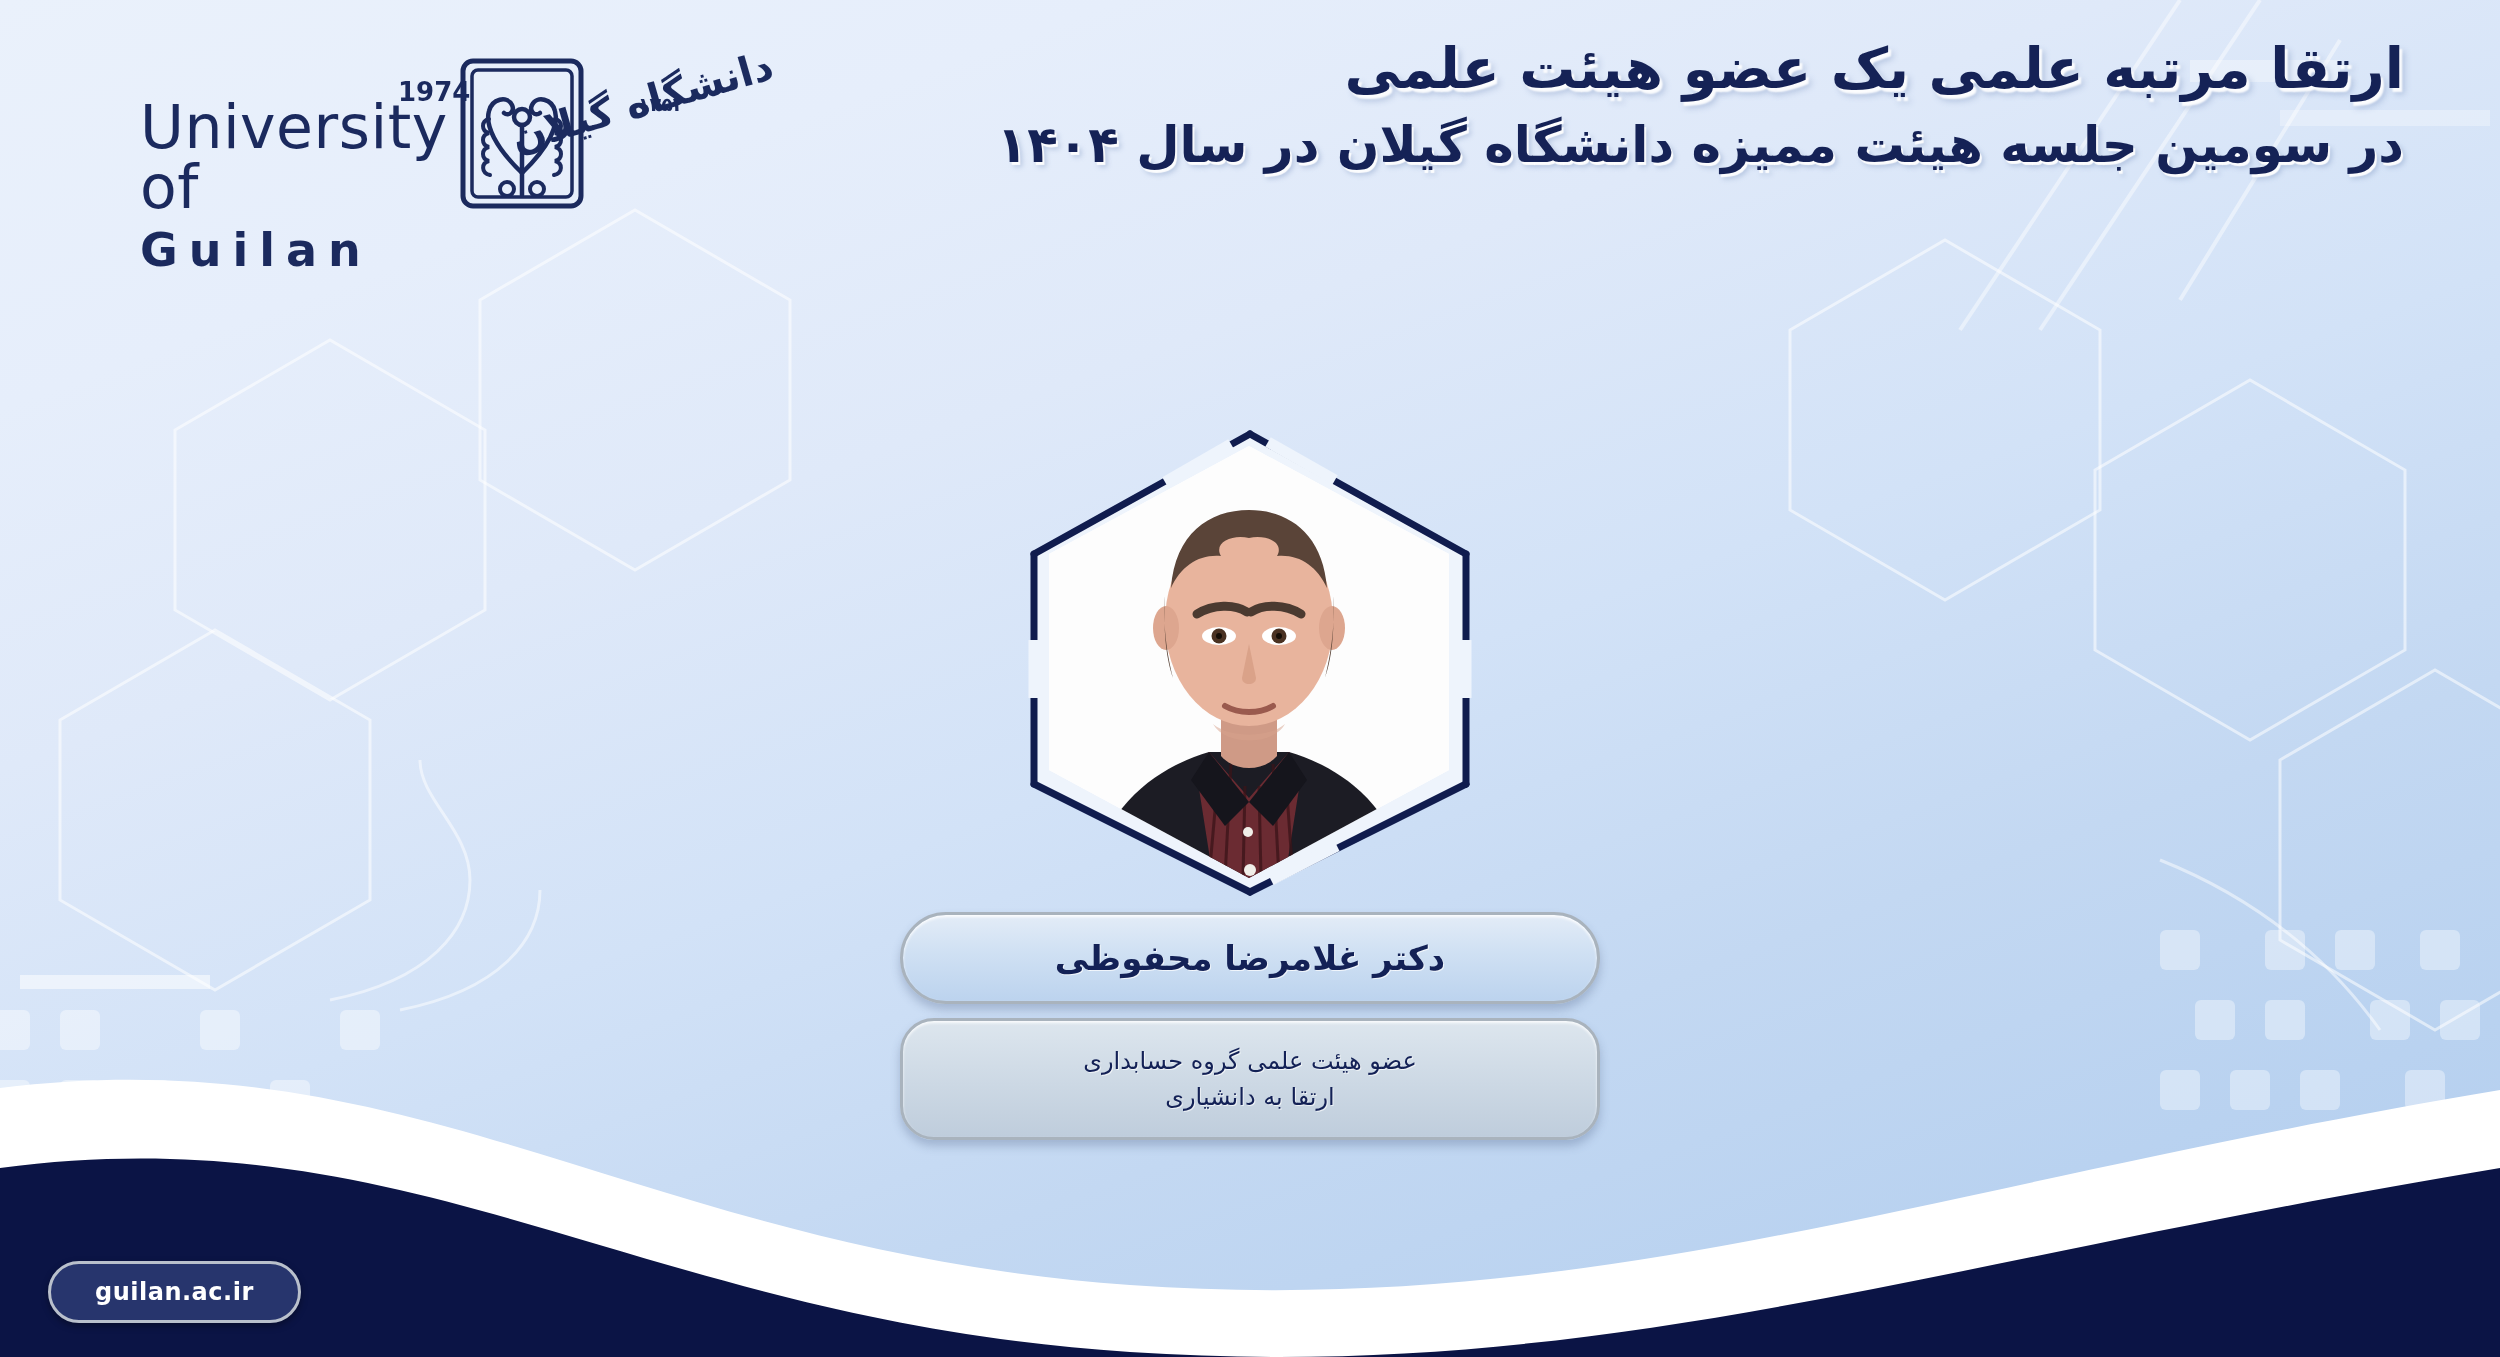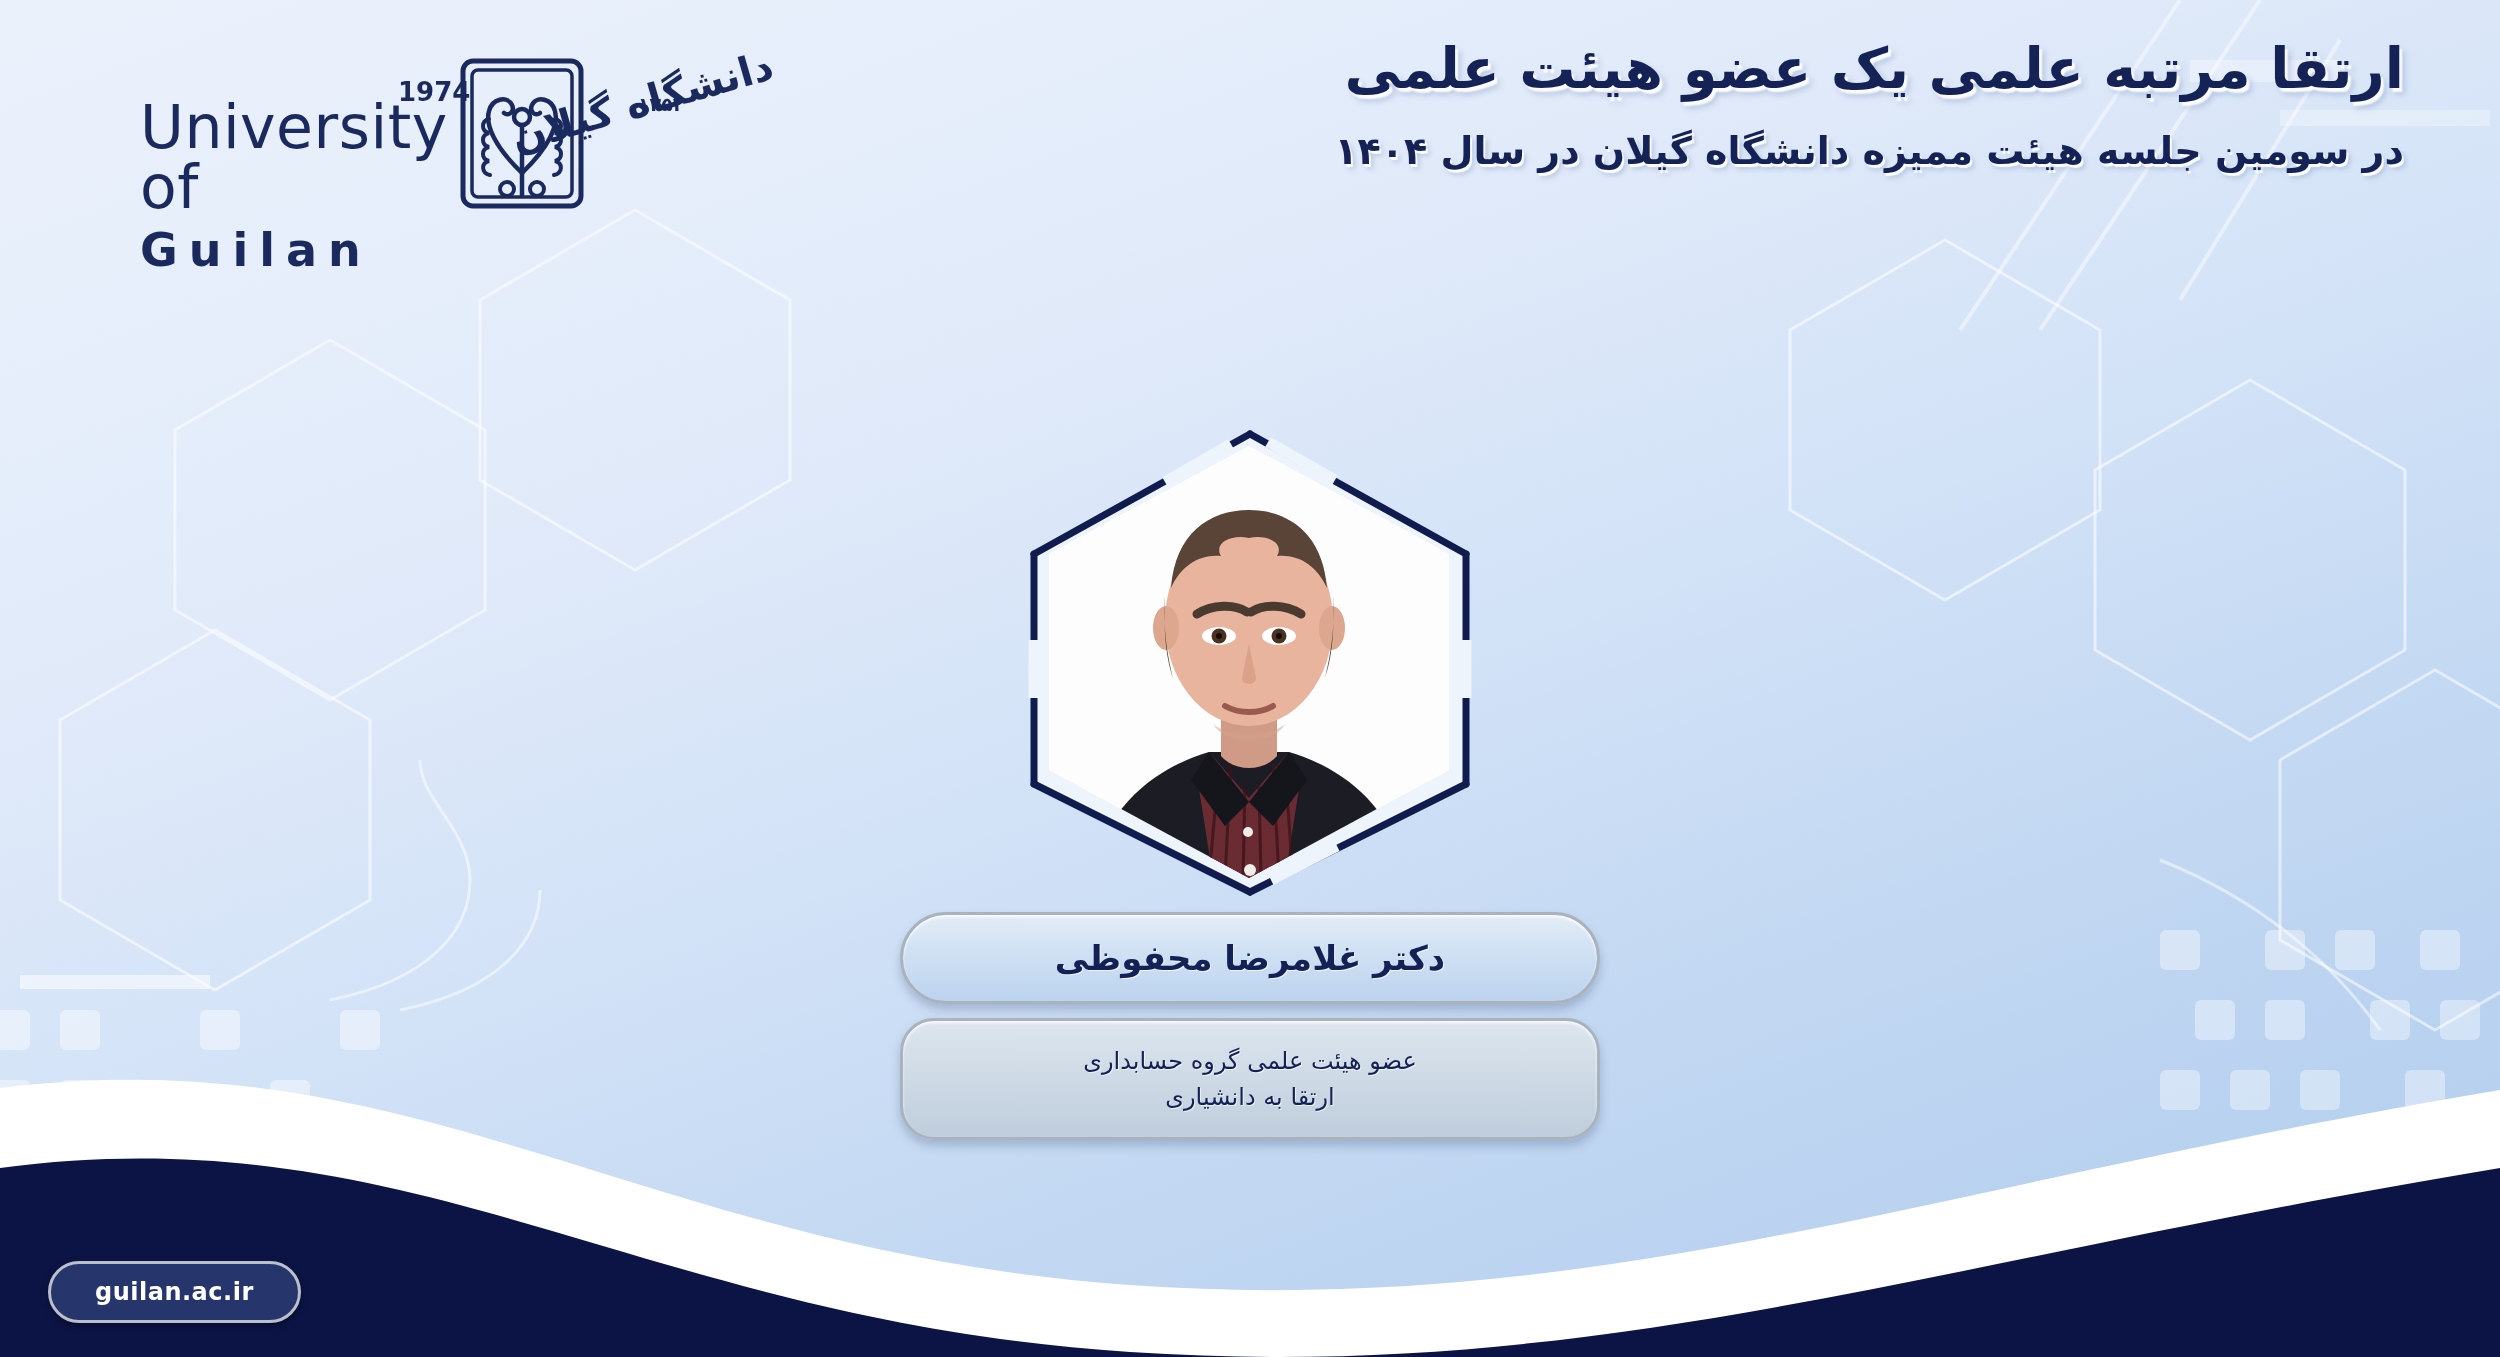--- a/index.html
+++ b/index.html
@@ -47,21 +47,21 @@
   .titles{
     position:absolute; right:96px; top:34px; width:1480px;
     text-align:right; direction:rtl;
   }
   .title-main{
     font-size:56px; font-weight:700; color:#152256;
     letter-spacing:-1px; line-height:1.25;
     text-shadow:3px 4px 2px rgba(255,255,255,.95), 5px 6px 6px rgba(120,145,190,.45);
   }
   .title-sub{
-    margin-top:22px; font-size:38px; font-weight:700; color:#152256;
+    margin-top:8px; font-size:50px; font-weight:700; color:#152256;
     line-height:1.35;
     text-shadow:2px 3px 1px rgba(255,255,255,.95), 4px 5px 5px rgba(120,145,190,.4);
   }
 
   
   .portrait-wrap{
     position:absolute; left:50%; top:428px; transform:translateX(-50%);
     width:450px; height:470px;
   }
   .hex-photo{

